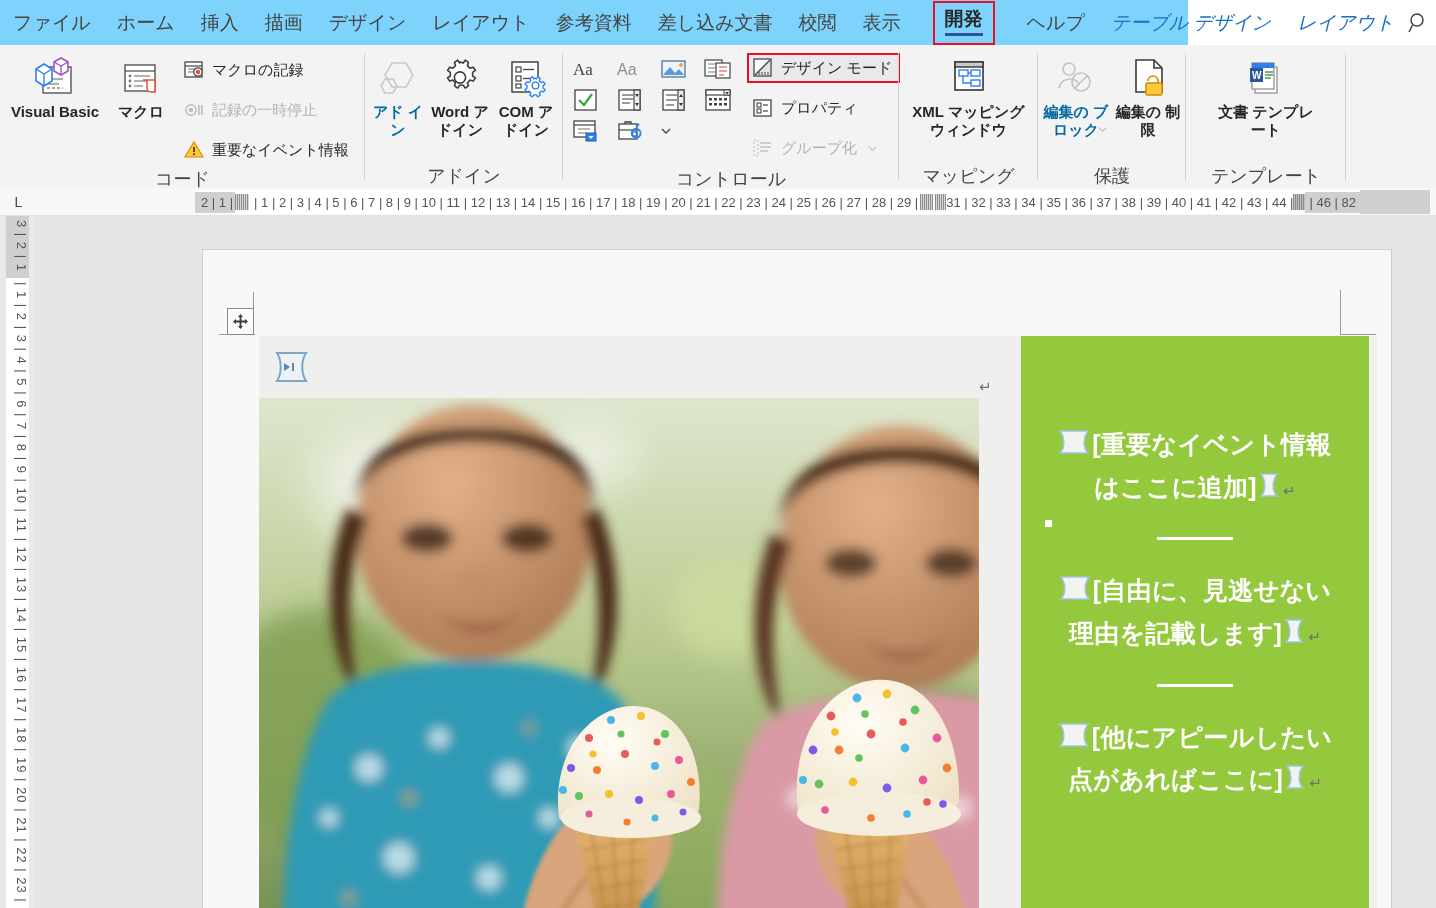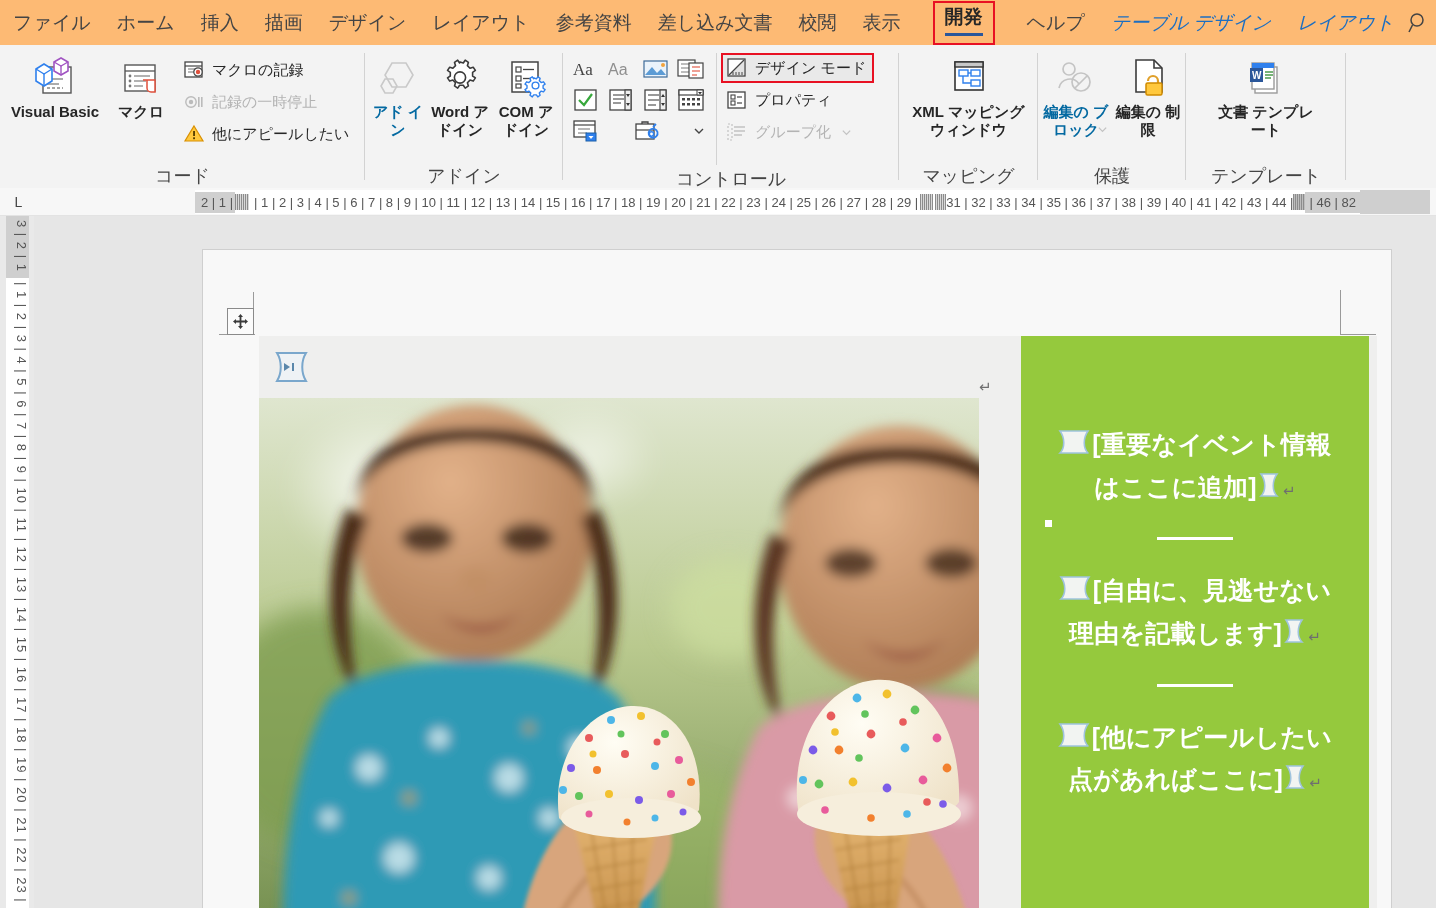--- a/index.html
+++ b/index.html
@@ -7,33 +7,33 @@
     width: 1436px; height: 908px;
     overflow: hidden;
     font-family: "Liberation Sans", "DejaVu Sans", sans-serif;
     background: #ffffff;
     color: #262626;
   }
   #app { position: relative; width: 1436px; height: 908px; }
 
   
   .tabbar {
-    position: absolute; top: 0; left: 0; width: 1436px; height: 45px;
-    background: #fdba74;
+    position: absolute; top: 0; left: 0; width: 1188px; height: 45px;
+    background: #7dd3fc;
     display: flex; align-items: center;
   }
   .tab {
     position: relative;
     font-size: 19px; color: #444444;
     padding: 0 13px; height: 44px;
     display: flex; align-items: center; white-space: nowrap;
   }
   .tab.ctx { color: #1b6ec2; font-style: italic; }
   .tab.active-wrap {
-    padding: 13px; margin: 0 6px; font-family: Liberation Mono, monospace;
+    padding: 13px; margin: 0 6px;
   }
   .tab-active-box {
     position: relative;
     border: 2px solid #e81123;
     height: 44px; padding: 0 10px;
     display: flex; flex-direction: column;
     align-items: center; justify-content: center;
   }
   .tab-active-box .lbl { font-size: 19px; font-weight: bold; color: #262626; line-height: 1; }
   .tab-active-box .underline {
@@ -65,35 +65,35 @@
 
   .bigbtn {
     display: flex; flex-direction: column; align-items: center;
     width: 78px; padding-top: 4px; text-align: center;
     font-size: 15px; line-height: 1.18; color: #262626;
   }
   .bigbtn .ic { height: 48px; display: flex; align-items: center; justify-content: center; }
   .bigbtn.dim { color: #0369a1; }
   .bigbtn .cap { padding: 0 2px; font-weight: bold; }
 
-  .smallcol { display: flex; flex-direction: column; gap: 2px; padding-top: 4px; }
+  .smallcol { display: flex; flex-direction: column; gap: 10px; padding-top: 4px; }
   .smallbtn {
     display: flex; align-items: center; gap: 6px;
     font-size: 15px; color: #262626; height: 30px; padding: 0 4px;
     white-space: nowrap;
   }
   .smallbtn.dim { color: #b3b3b3; }
   .smallbtn .ic { width: 24px; height: 24px; display: flex; align-items: center; justify-content: center; flex: 0 0 24px; }
   .smallbtn.redbox {
     border: 2px solid #e81123; background: #e9e9e9;
     padding: 0 6px 0 2px; height: 30px;
   }
 
   .ctrlgrid { display: flex; flex-direction: column; gap: 3px; padding: 4px 6px 0 8px; }
-  .ctrlrow { display: flex; gap: 5px; align-items: center; justify-content: space-between; }
+  .ctrlrow { display: flex; gap: 14px; align-items: center; }
   .ctrlrow .cell { width: 30px; height: 28px; display: flex; align-items: center; justify-content: center; }
 
   
   .hruler {
     position: absolute; top: 188px; left: 0; width: 1436px; height: 28px;
     background: #f7f7f7; border-bottom: 1px solid #e3e3e3;
   }
   .corner-btn {
     position: absolute; left: 6px; top: 3px; width: 25px; height: 22px;
     background: #f7f7f7; display: flex; align-items: center; justify-content: center;
@@ -276,21 +276,21 @@
             <span>記録の一時停止</span>
           </div>
           <div class="smallbtn">
             <span class="ic">
               <svg width="22" height="22" viewBox="0 0 22 22">
                 <path d="M11 3 L20 18 H2 Z" fill="#ffc83d" stroke="#d99000" stroke-width="1.2"></path>
                 <rect x="10.1" y="8" width="1.9" height="5" fill="#5a4100"></rect>
                 <rect x="10.1" y="14.3" width="1.9" height="1.9" fill="#5a4100"></rect>
               </svg>
             </span>
-            <span>他にアピールしたい</span>
+            <span>重要なイベント情報</span>
           </div>
         </div>
       </div>
       <div class="group-label">コード</div>
       <div class="group-sep"></div>
     </div>
 
     <div class="group" style="width:198px">
       <div class="group-body" style="padding-left:4px">
         <div class="bigbtn dim" style="width:58px">

